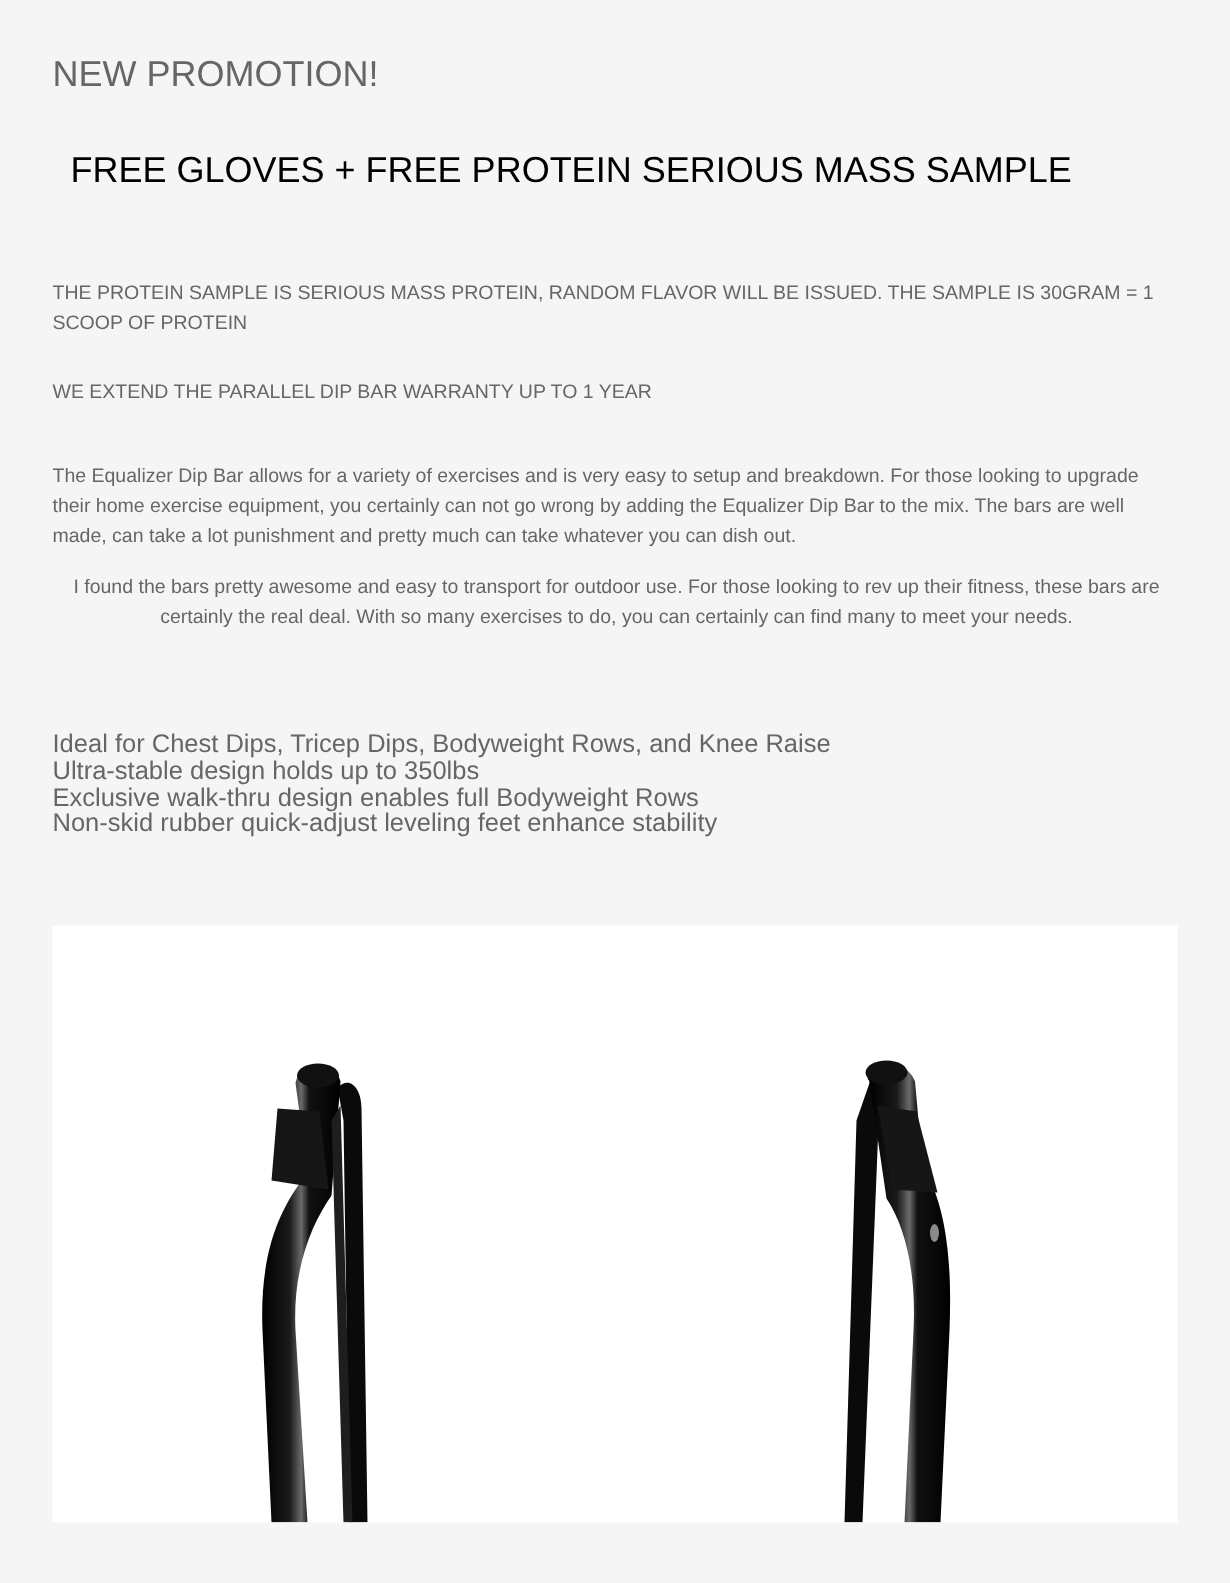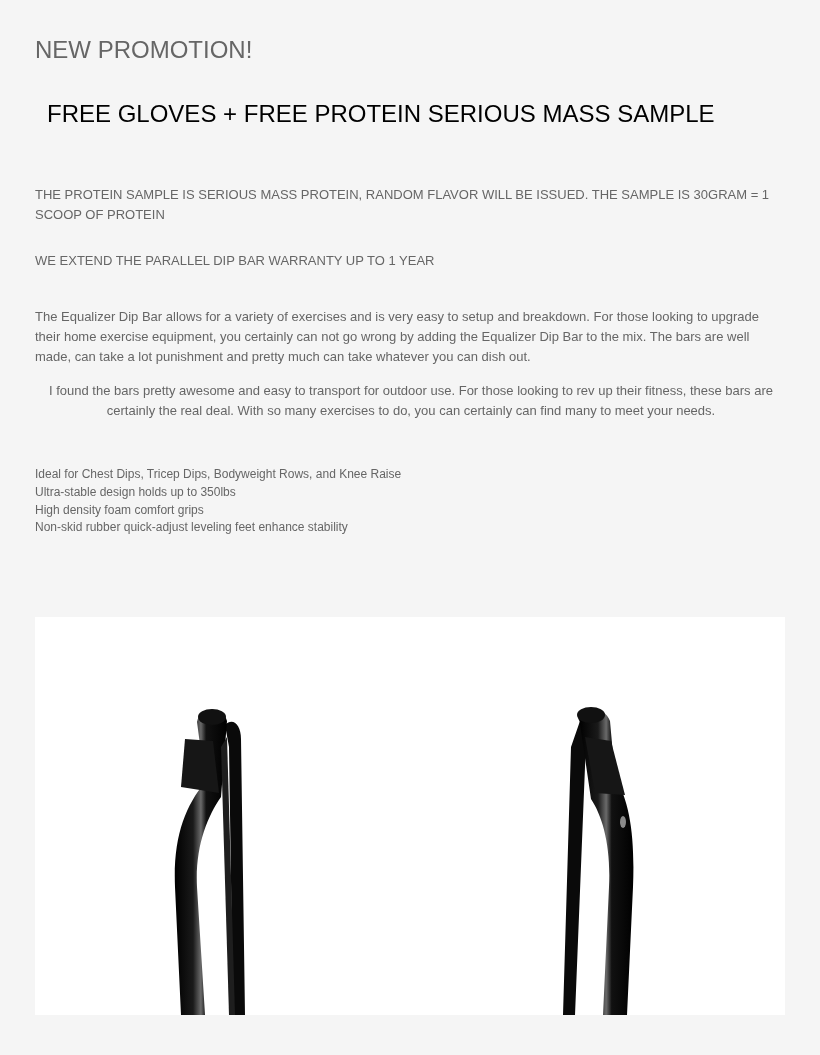--- a/index.html
+++ b/index.html
@@ -52,25 +52,25 @@
       color: #666666;
       width: 752px;
     }
     .p-sample { top: 185px; }
     .p-warranty { top: 251px; }
     .p-desc1 { top: 307px; }
     .p-desc2 { top: 381px; text-align: center; }
     .features {
       position: absolute;
       left: 0;
-      top: 466px;
+      top: 487px;
       margin: 0;
       padding: 0;
       list-style: none;
-      font-size: 12px;
+      font-size: 17px;
       line-height: 17.8px;
       color: #666666;
     }
     .features li { margin: 0; padding: 0; white-space: nowrap; }
     .product-image {
       position: absolute;
       left: 35px;
       top: 617px;
       width: 750px;
       height: 398px;
@@ -88,21 +88,21 @@
 
   <p class="p p-sample">THE PROTEIN SAMPLE IS SERIOUS MASS PROTEIN, RANDOM FLAVOR WILL BE ISSUED. THE SAMPLE IS 30GRAM = 1 SCOOP OF PROTEIN</p>
   <p class="p p-warranty">WE EXTEND THE PARALLEL DIP BAR WARRANTY UP TO 1 YEAR</p>
 
   <p class="p p-desc1">The Equalizer Dip Bar allows for a variety of exercises and is very easy to setup and breakdown.  For those looking to upgrade their home exercise equipment, you certainly can not go wrong by adding the Equalizer Dip Bar to the mix.  The bars are well made, can take a lot punishment and pretty much can take whatever you can dish out.</p>
   <p class="p p-desc2">I found the bars pretty awesome and easy to transport for outdoor use.  For those looking to rev up their fitness, these bars are certainly the real deal.  With so many exercises to do, you can certainly can find many to meet your needs.</p>
 
   <ul class="features">
     <li>Ideal for Chest Dips, Tricep Dips, Bodyweight Rows, and Knee Raise</li>
     <li>Ultra-stable design holds up to 350lbs</li>
-    <li>High density foam comfort grips</li>
+    <li>Exclusive walk-thru design enables full Bodyweight Rows</li>
     <li>Non-skid rubber quick-adjust leveling feet enhance stability</li>
   </ul>
 </div>
 
 <div class="product-image" title="Parallel dip bars product photo">
   <svg width="750" height="398" viewBox="0 0 750 398">
     <defs>
       <linearGradient id="barGrad" x1="0" x2="1" y1="0" y2="0">
         <stop offset="0" stop-color="#000"></stop>
         <stop offset="0.35" stop-color="#1a1a1a"></stop>

